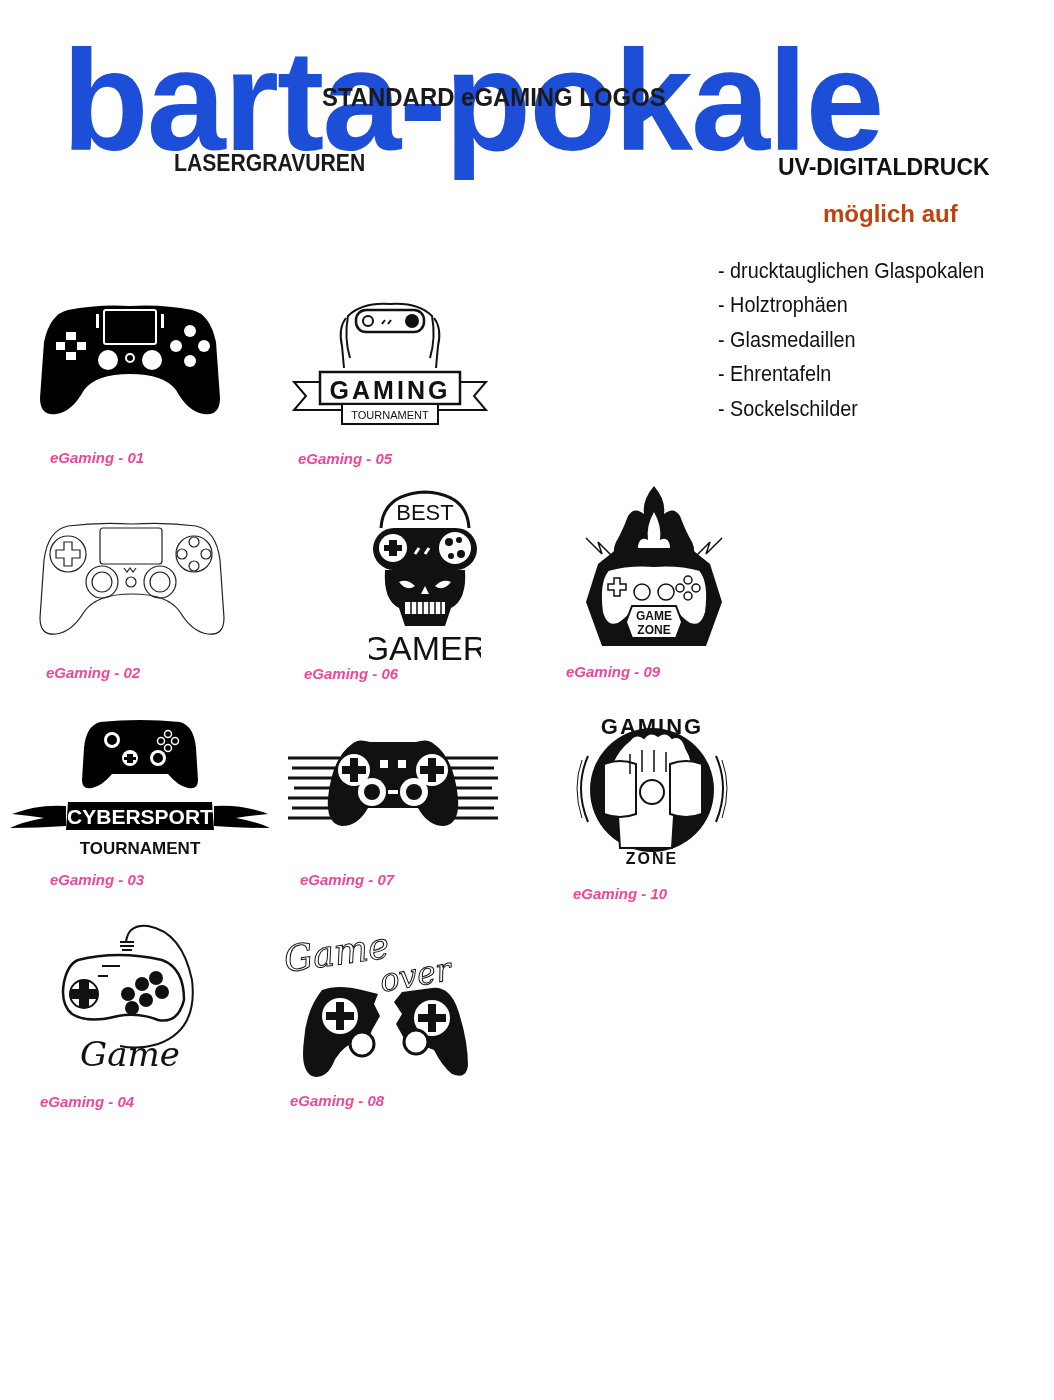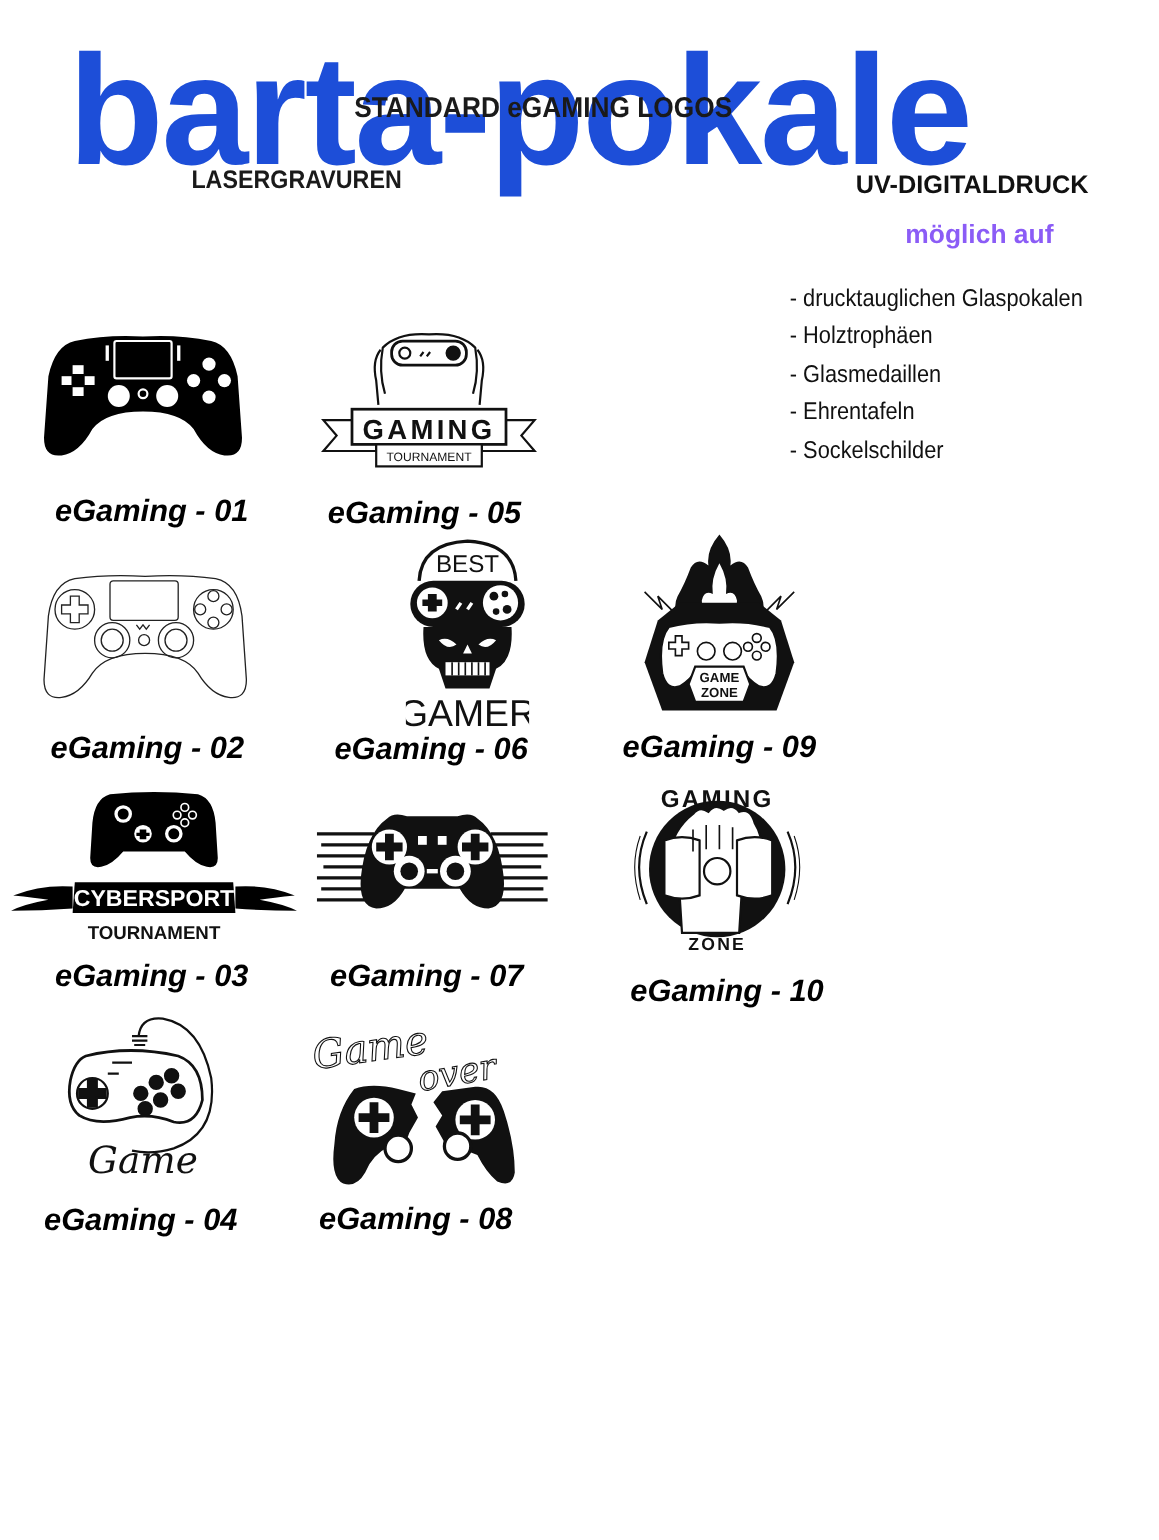--- a/index.html
+++ b/index.html
@@ -21,37 +21,37 @@
     position: absolute; left: 174px; top: 150px;
     font-weight: bold; font-size: 23px; color: #1a1a1a; z-index: 2;
     transform: scaleX(0.92); transform-origin: left top;
   }
   .section-uv {
     position: absolute; left: 778px; top: 154px;
     font-weight: bold; font-size: 23px; color: #111; z-index: 2;
   }
   .section-uv-sub {
     position: absolute; left: 823px; top: 200px;
-    font-weight: bold; font-size: 24px; color: #8b5cf6; z-index: 2;
+    font-weight: bold; font-size: 24px; color: #c2410c; z-index: 2;
   }
   .uv-list {
     position: absolute; left: 718px; top: 254px; list-style: none; z-index: 2;
   }
   .uv-list li {
     font-size: 22px; line-height: 34.4px; color: #111;
     transform: scaleX(0.9); transform-origin: left center; white-space: nowrap;
   }
 
   .logo {
     position: absolute; z-index: 2;
   }
   .logo svg { display: block; width: 100%; height: 100%; }
   .label {
     position: absolute; z-index: 2;
-    font-weight: bold; font-style: italic; font-size: 28px; color: #000000;
+    font-weight: bold; font-style: italic; font-size: 15px; color: #ec4899;
     white-space: nowrap;
   }
 </style>
 </head>
 <body>
 
 <div class="watermark">barta-pokale</div>
 <h1 class="page-title">STANDARD eGAMING LOGOS</h1>
 <h2 class="section-laser">LASERGRAVUREN</h2>
 <h2 class="section-uv">UV-DIGITALDRUCK</h2>

